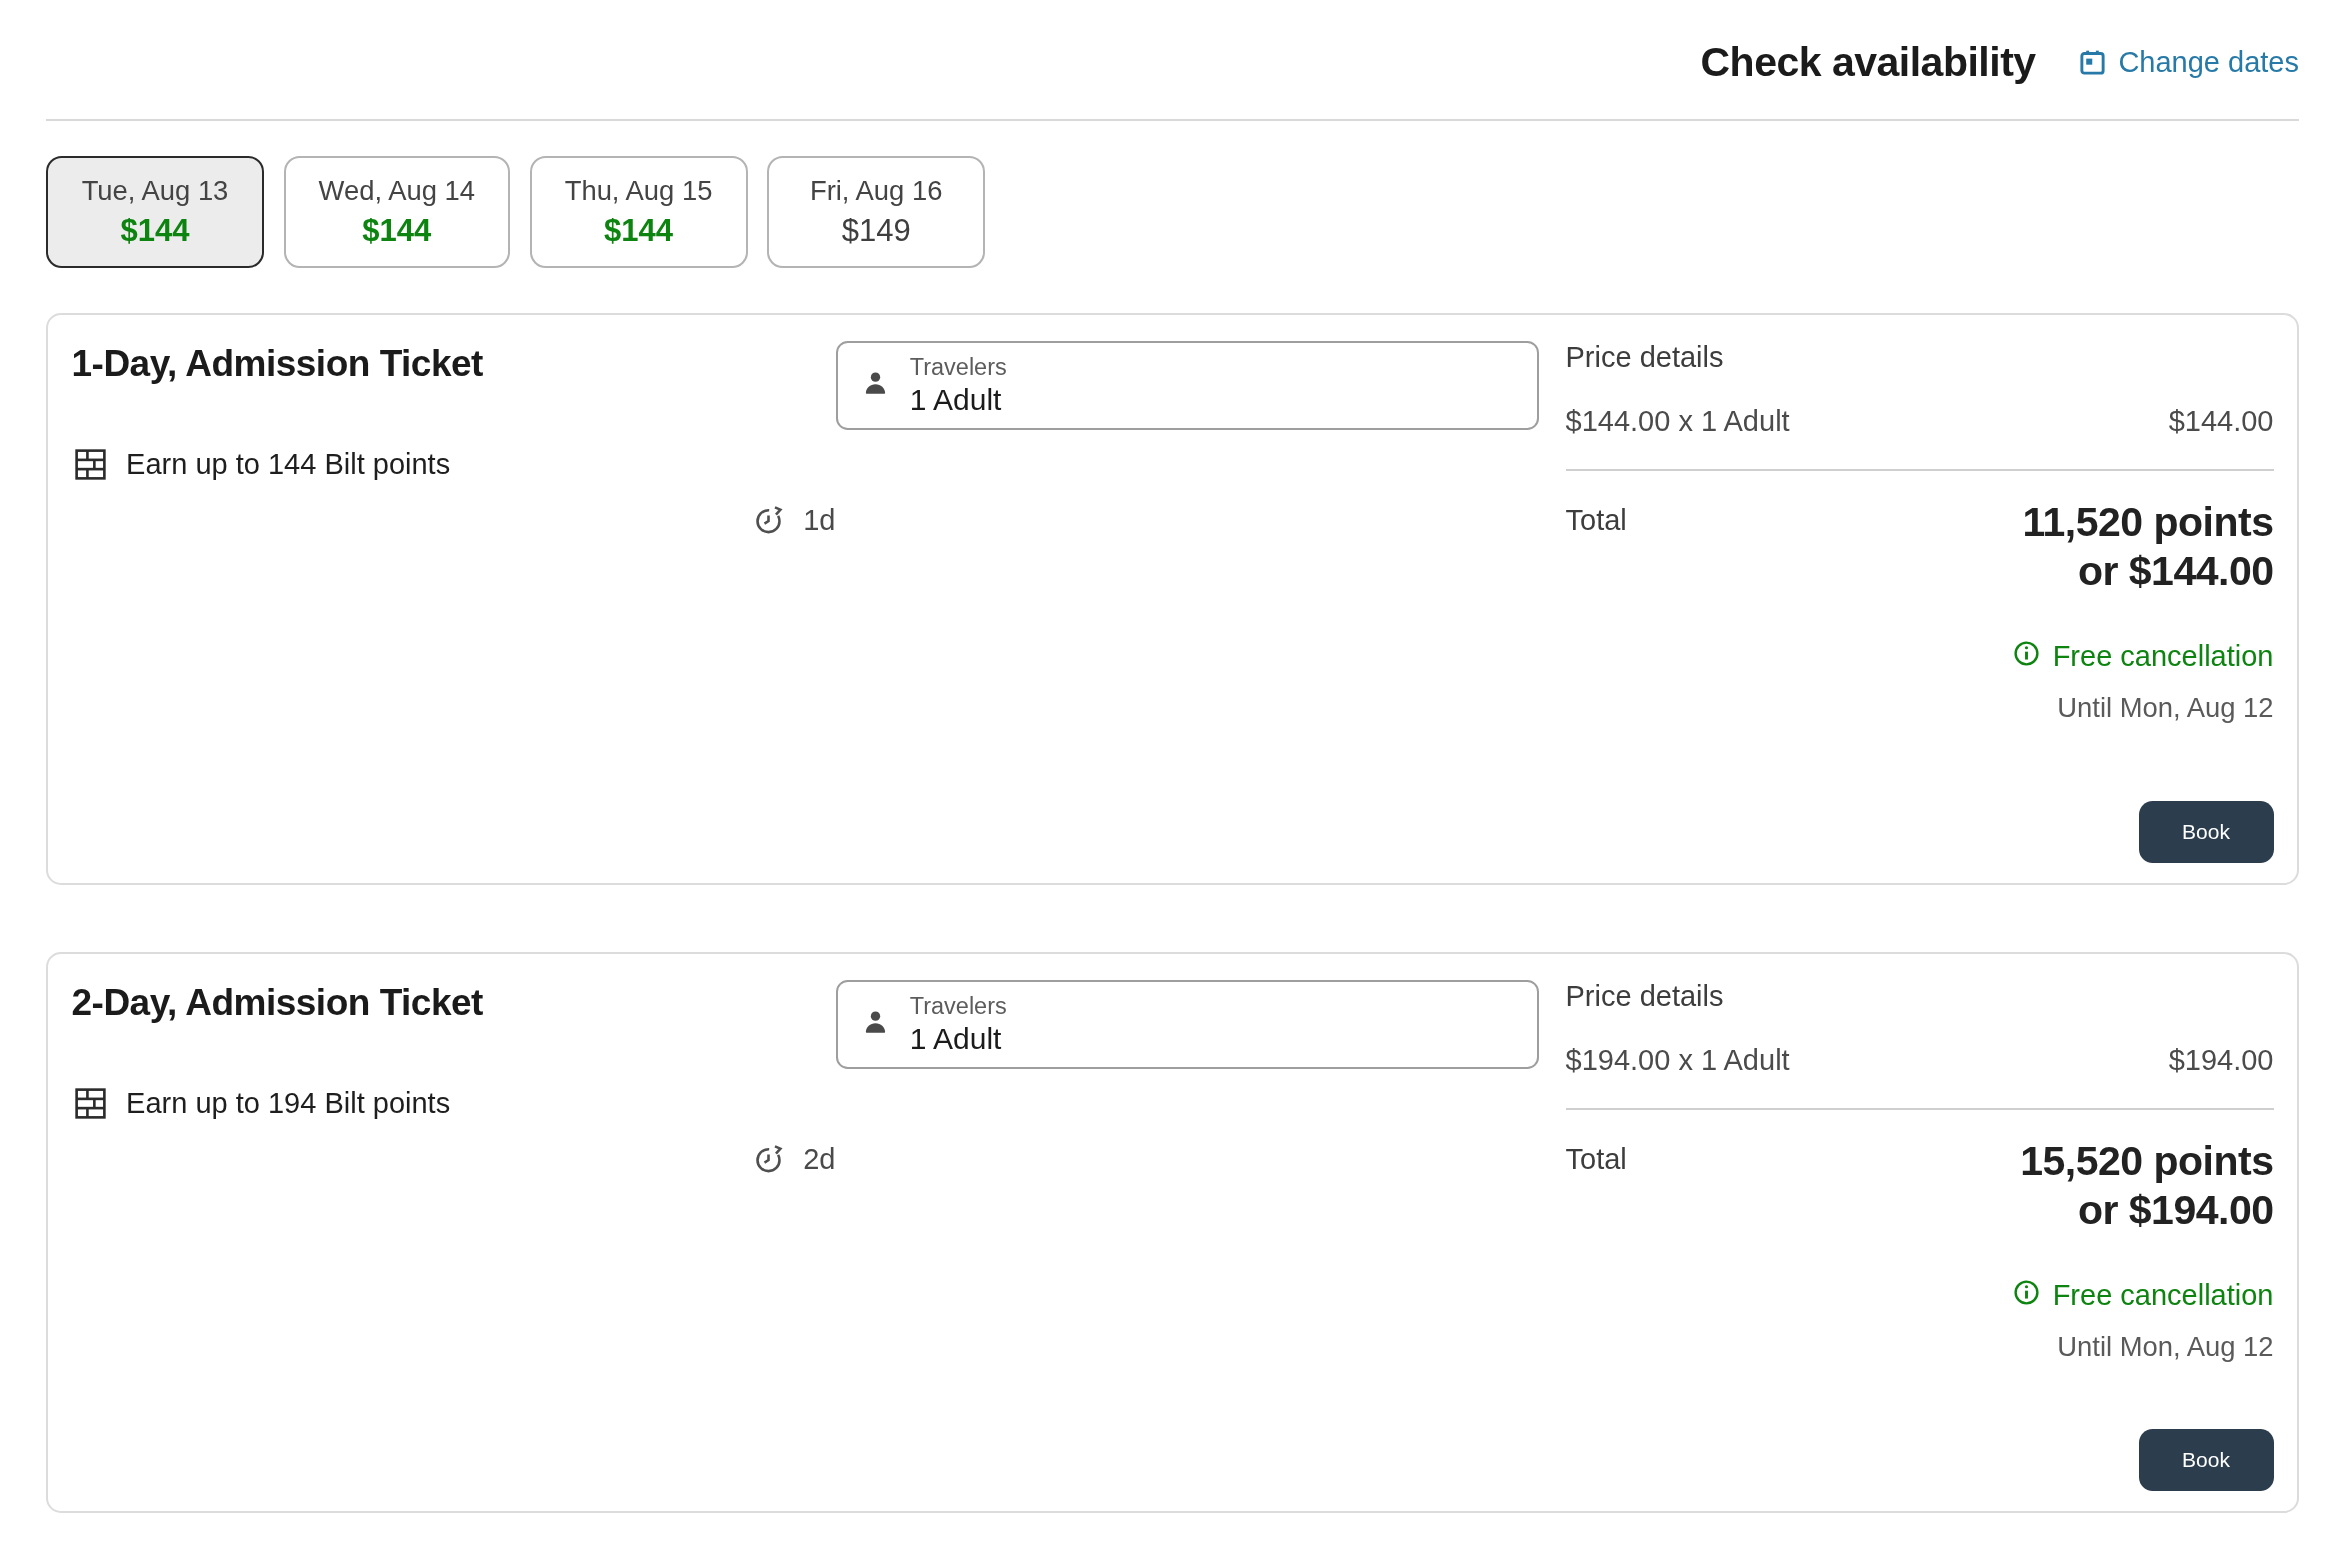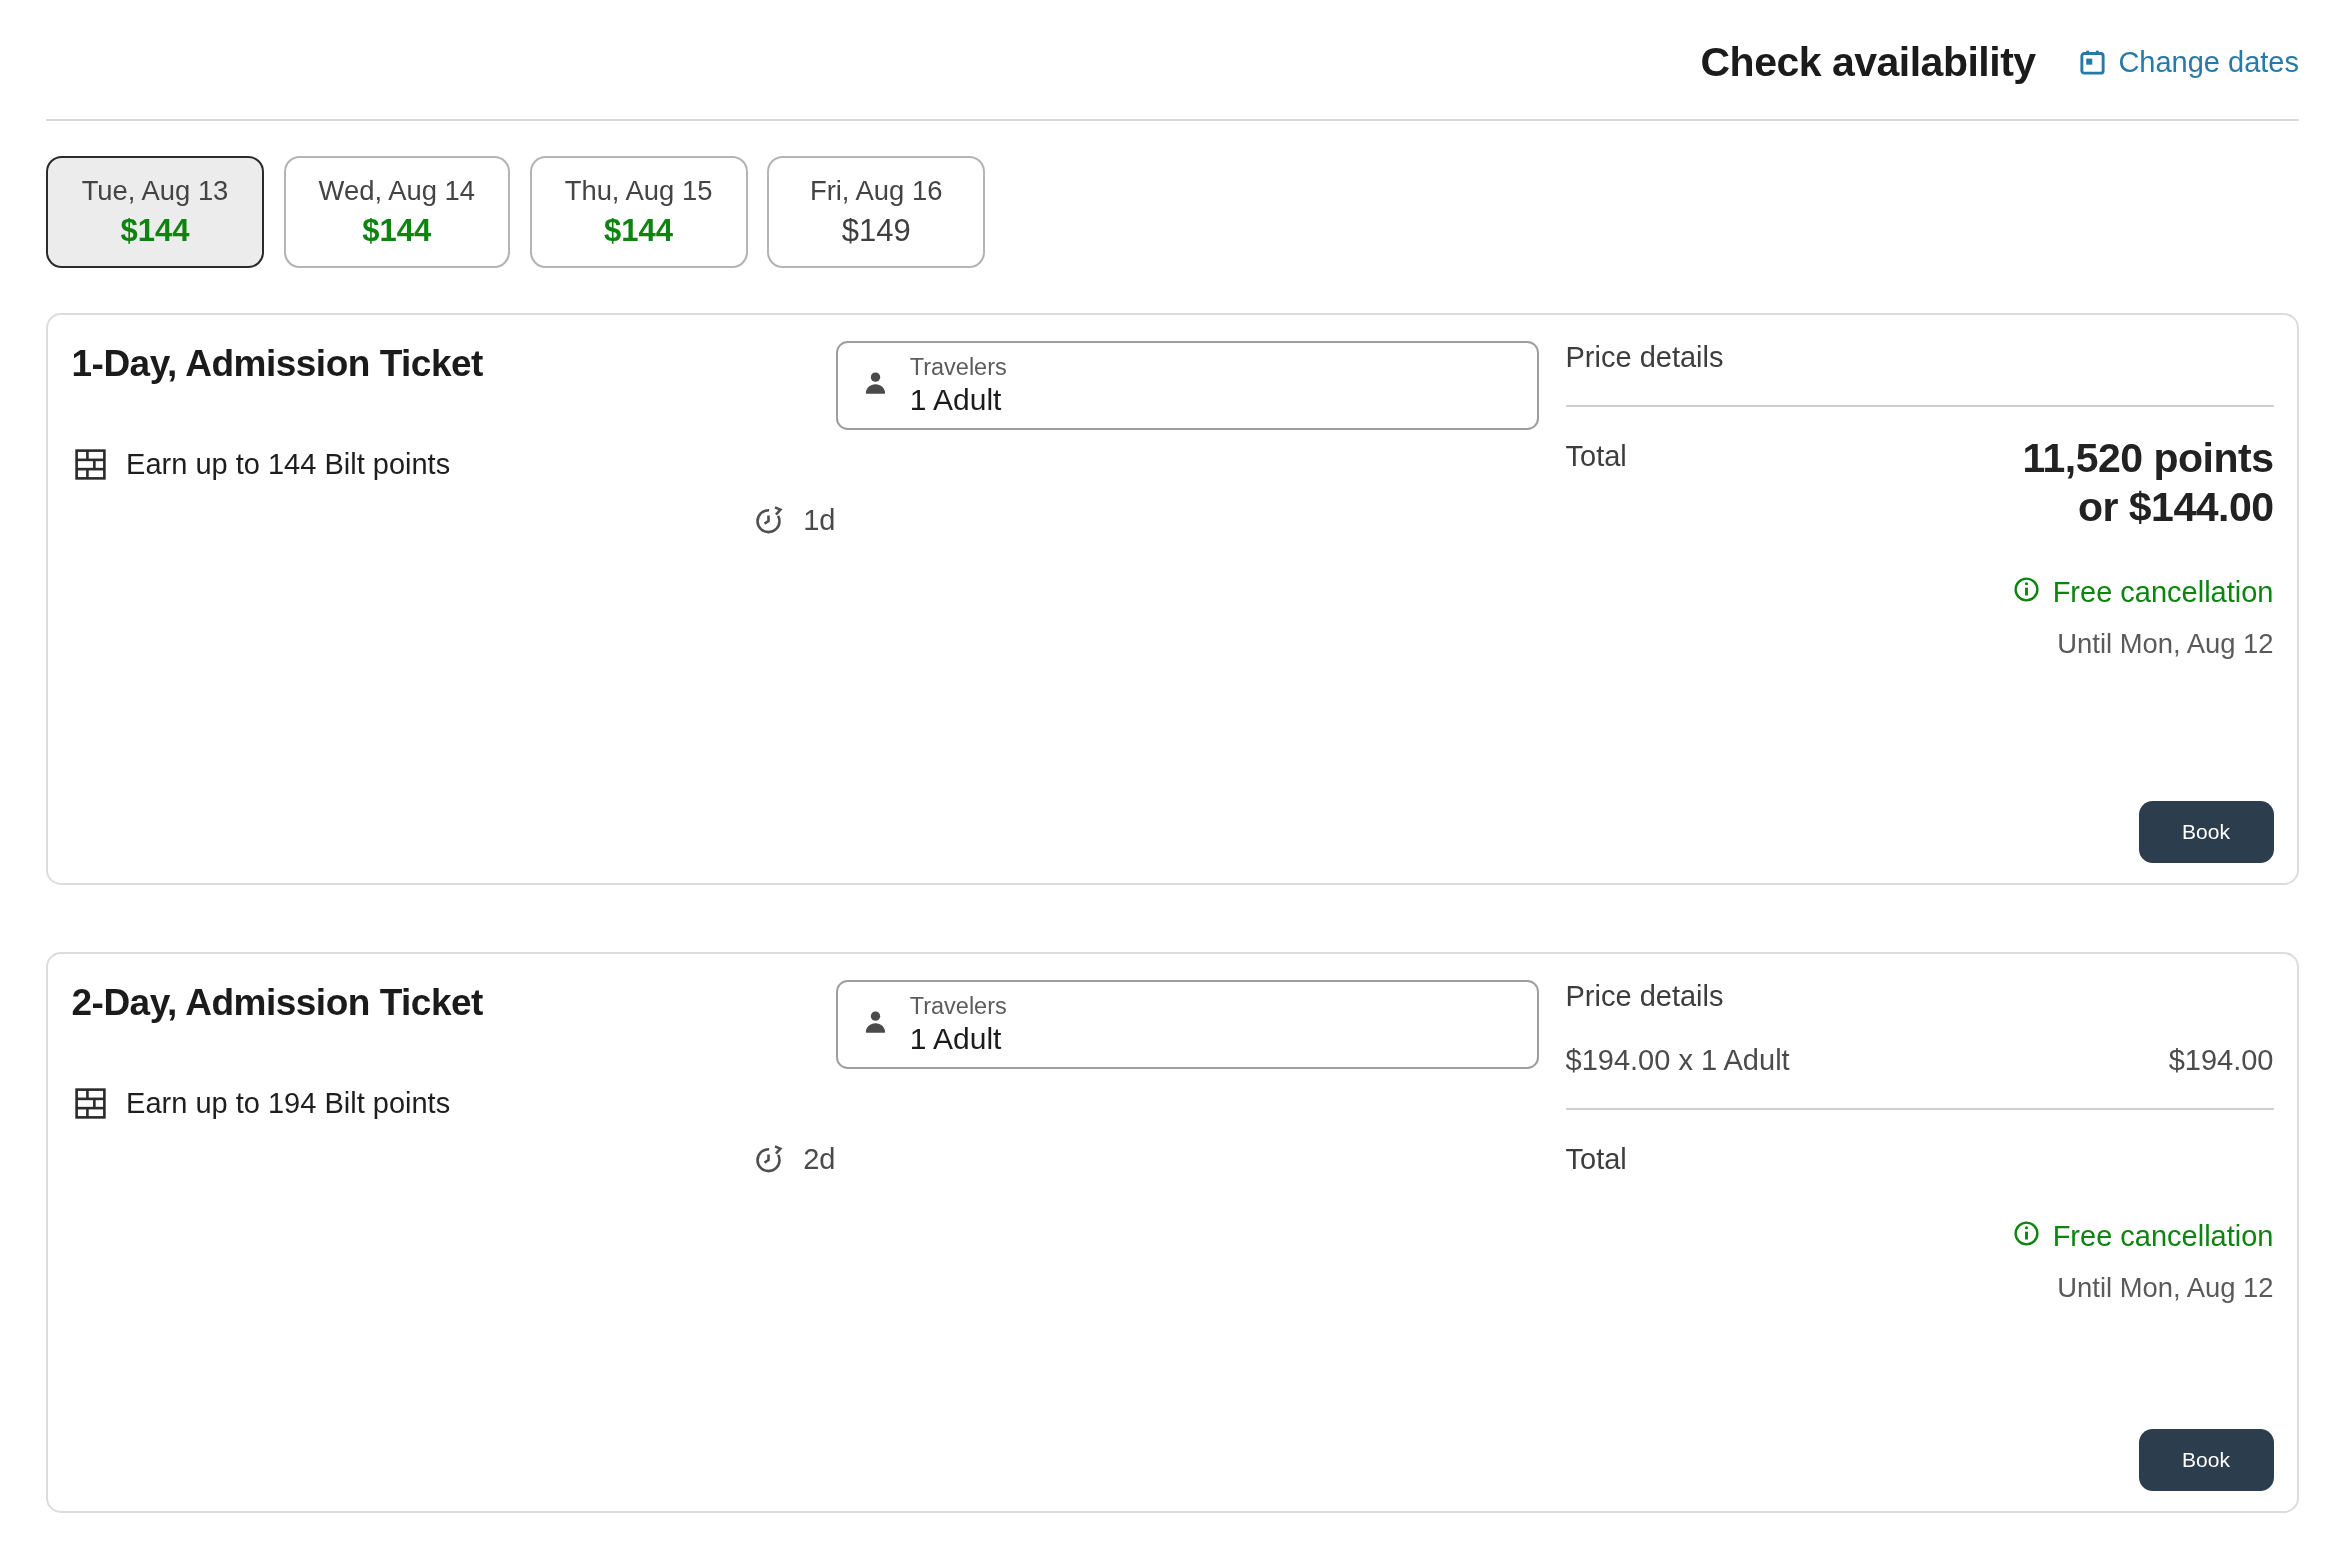--- a/index.html
+++ b/index.html
@@ -265,20 +265,24 @@
         </span>
         <span class="travelers-text">
           <span class="travelers-label">Travelers</span>
           <span class="travelers-value">1 Adult</span>
         </span>
       </button>
     </div>
 
     <div class="price-col">
       <div class="price-heading">Price details</div>
+      <div class="price-line">
+        <span>$144.00 x 1 Adult</span>
+        <span>$144.00</span>
+      </div>
       <hr class="price-divider">
       <div class="total-row">
         <span class="total-label">Total</span>
         <span class="total-amount">
           <span>11,520 points</span><br>
           <span>or $144.00</span>
         </span>
       </div>
       <button class="cancellation-row">
         <span>
@@ -340,20 +344,24 @@
 
     <div class="price-col">
       <div class="price-heading">Price details</div>
       <div class="price-line">
         <span>$194.00 x 1 Adult</span>
         <span>$194.00</span>
       </div>
       <hr class="price-divider">
       <div class="total-row">
         <span class="total-label">Total</span>
+        <span class="total-amount">
+          <span>15,520 points</span><br>
+          <span>or $194.00</span>
+        </span>
       </div>
       <button class="cancellation-row">
         <span>
           <svg width="29" height="29" viewBox="0 0 24 24" fill="none" stroke="#0e8410" stroke-width="2">
             <circle cx="12" cy="12" r="9"></circle>
             <line x1="12" y1="10.5" x2="12" y2="17" stroke-width="2.4"></line>
             <circle cx="12" cy="7.2" r="1.3" fill="#0e8410" stroke="none"></circle>
           </svg>
         </span>
         <span>Free cancellation</span>

